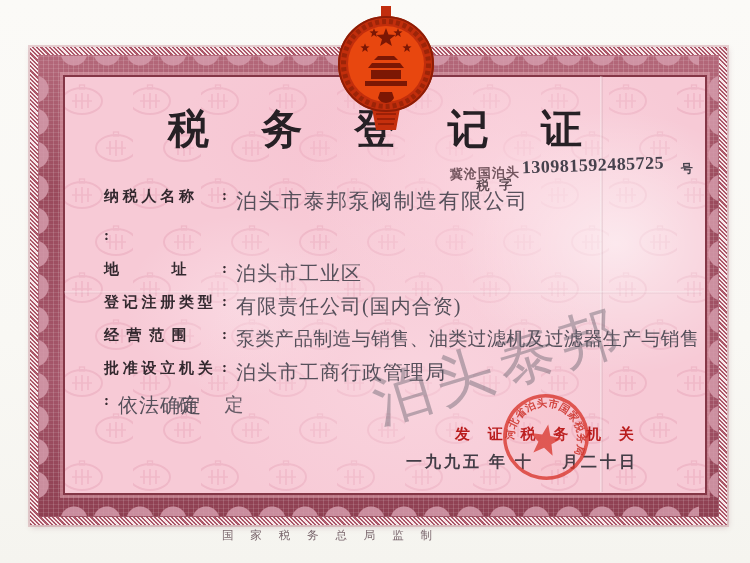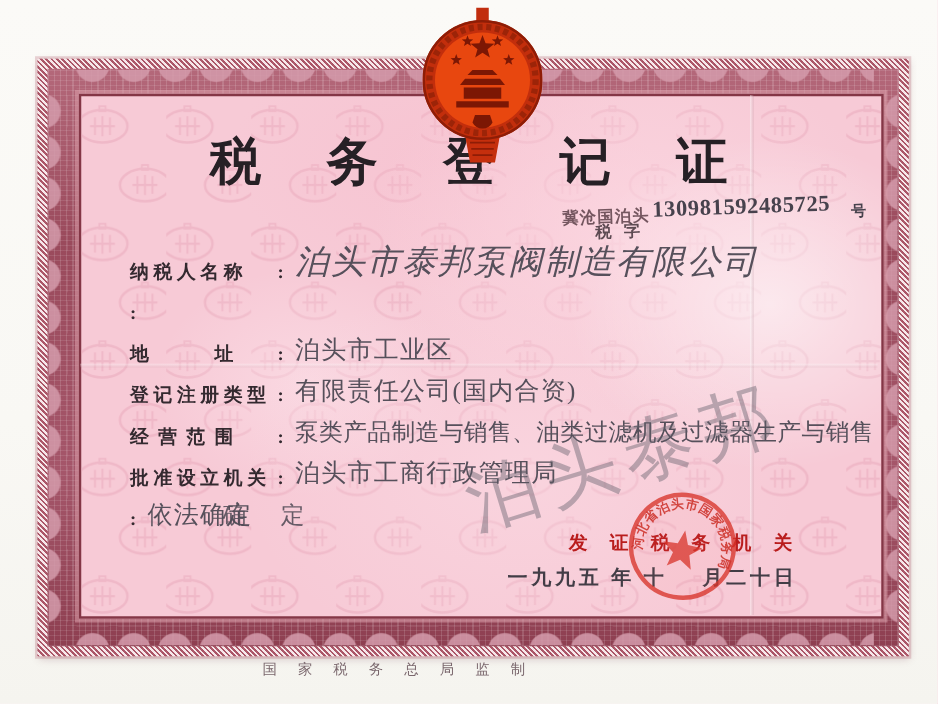--- a/index.html
+++ b/index.html
@@ -70,36 +70,36 @@
     letter-spacing:21px;text-indent:21px;white-space:pre;
   }
   .serial{position:absolute;left:450px;top:154px;width:276px;height:40px;
     transform:rotate(-2deg);font-weight:bold;}
   .serial .region{position:absolute;left:0;top:7px;font-size:13px;color:#74565f;letter-spacing:1px;white-space:pre;}
   .serial .type{position:absolute;left:26px;top:19px;font-size:13px;color:#5d4a52;white-space:pre;}
   .serial .number{position:absolute;left:72px;top:1px;font-size:18px;color:#47424d;letter-spacing:.5px;}
   .serial .suffix{position:absolute;left:231px;top:10px;font-size:12px;color:#47424d;}
 
   .rows{position:absolute;left:104px;top:187px;width:600px;}
-  .row{display:flex;align-items:flex-end;height:33px;}
+  .row{display:flex;align-items:flex-start;height:33px;}
   .row.r1{height:40px;}
   .row .label{flex:0 0 118px;font-size:15px;font-weight:bold;color:#33292f;white-space:pre;}
   .row.tight .label{font-size:13.5px;letter-spacing:-.5px;}
   .row .colon{flex:0 0 14px;font-size:15px;font-weight:bold;color:#33292f;}
   .row .value{font-size:20px;color:#56505b;letter-spacing:1px;white-space:pre;}
-  .row.r1 .value{font-size:27px;letter-spacing:1.5px;font-style:italic;}
+  .row.r1 .value{font-size:21px;letter-spacing:1.5px;}
   .row.r5 .value{font-size:19px;letter-spacing:.3px;}
   .row .ghost{font-size:19px;color:#4e4954;opacity:.85;margin-left:-24px;letter-spacing:6px;white-space:pre;}
 
   .issuer-label{position:absolute;left:455px;top:425px;font-size:15px;font-weight:bold;
     color:#b91c1c;letter-spacing:7px;white-space:pre;}
   .issue-date{position:absolute;left:406px;top:452px;font-size:16px;font-weight:bold;
     color:#423d46;letter-spacing:3px;white-space:pre;}
 
-  .footer{position:absolute;left:4px;top:528px;width:622px;text-align:center;
+  .footer{position:absolute;left:16px;top:528px;width:622px;text-align:center;
     font-size:11.5px;color:#7a676d;letter-spacing:7px;text-indent:7px;white-space:pre;}
 
   
   .handwriting{
     position:absolute;left:386px;top:364px;width:300px;
     font-size:58px;color:rgba(95,93,106,.42);letter-spacing:7px;white-space:pre;
     transform:rotate(-17deg);transform-origin:left bottom;
     font-family:"DejaVu Serif","Liberation Serif",serif;
   }
   .emblem{position:absolute;left:338px;top:6px;width:96px;height:132px;}

